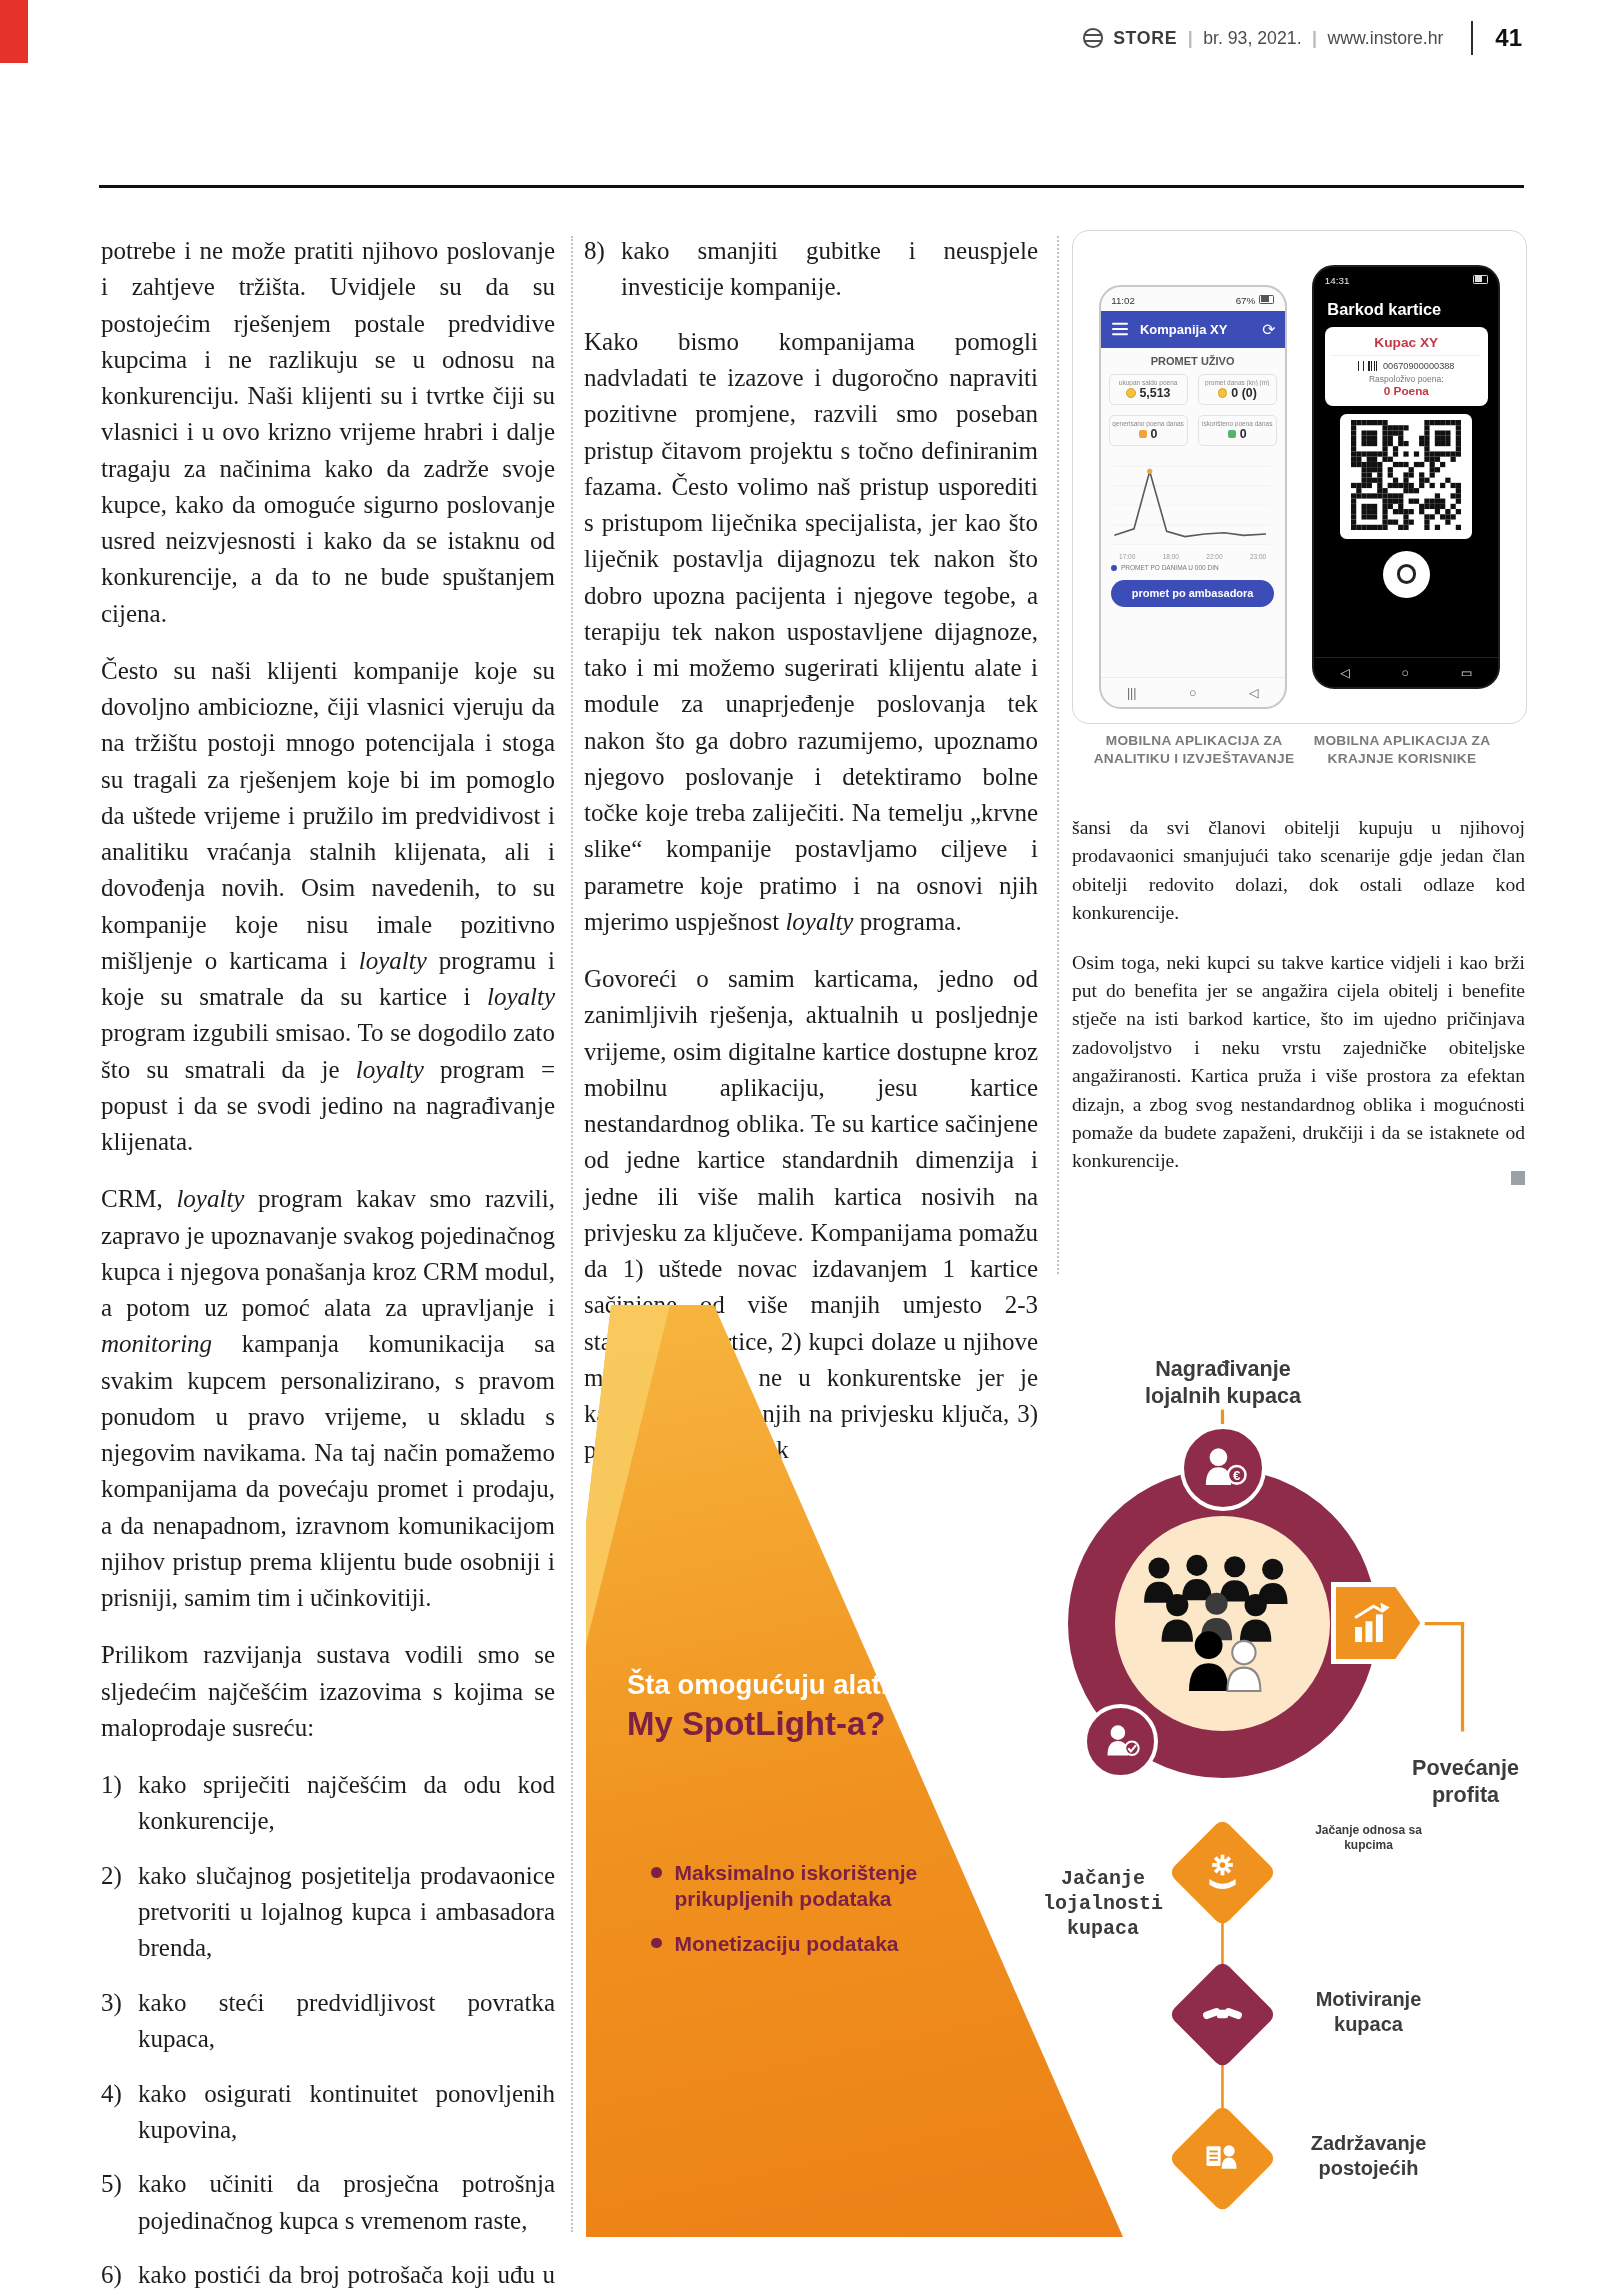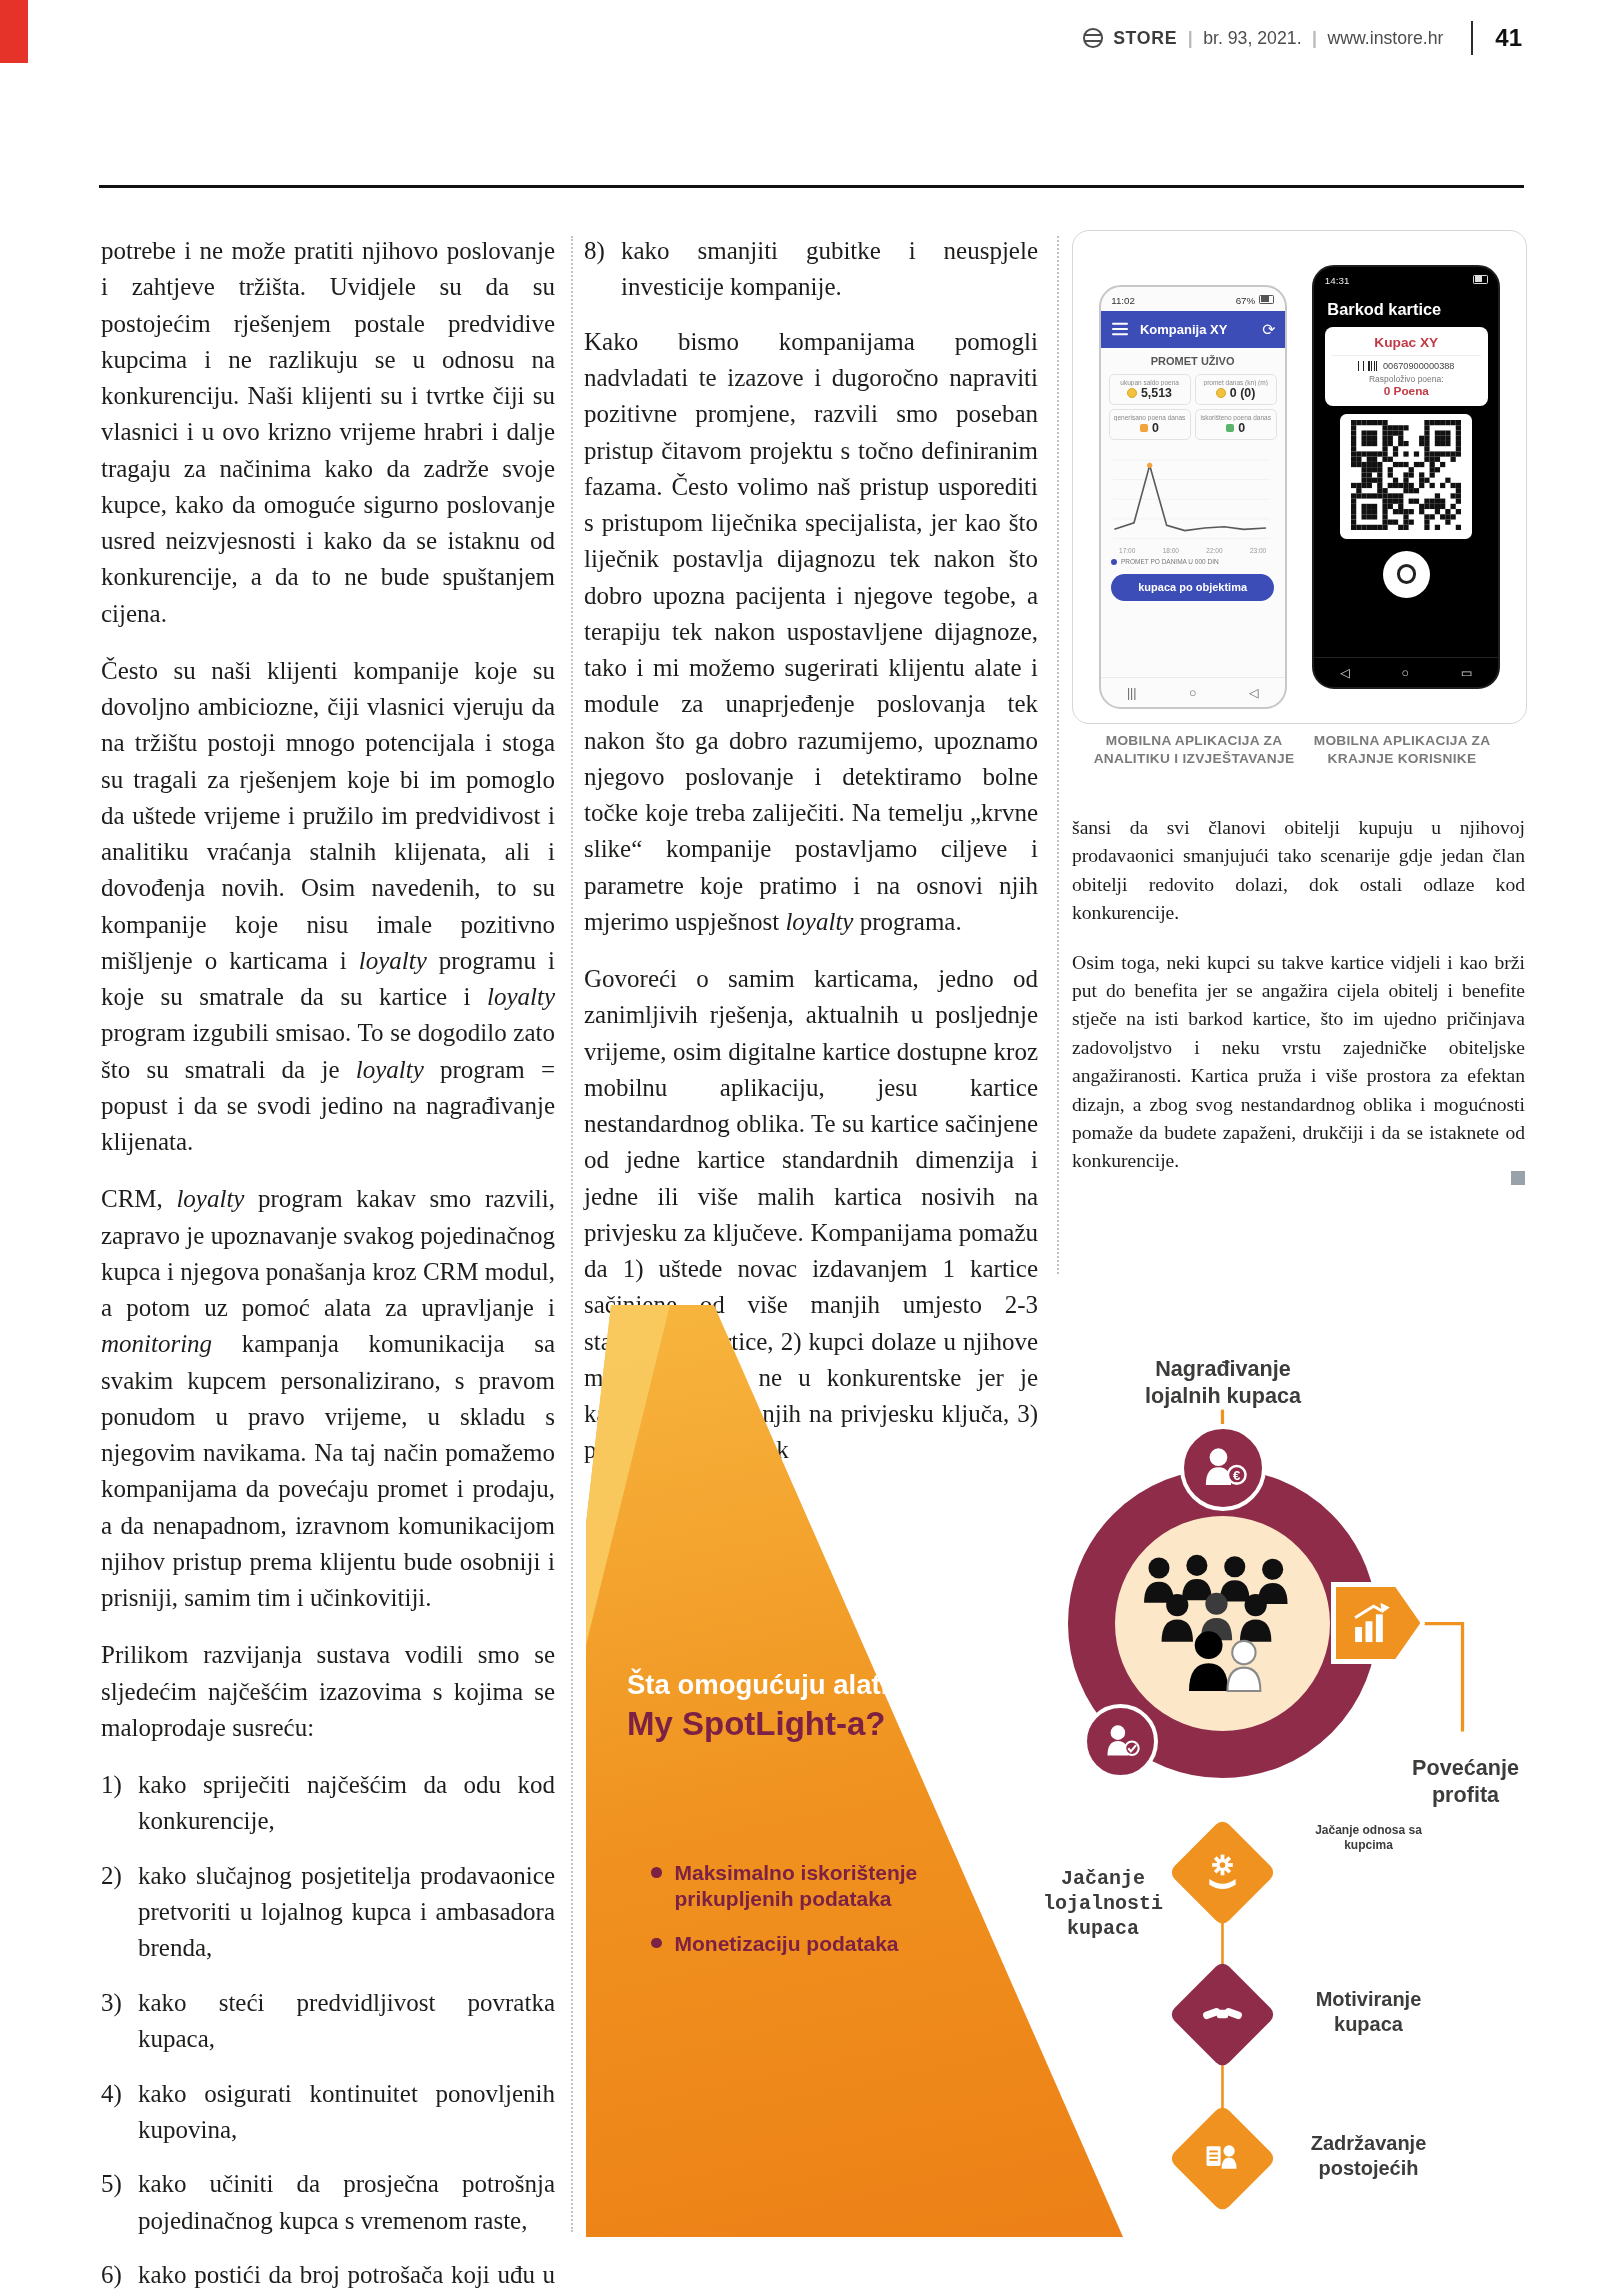--- a/index.html
+++ b/index.html
@@ -46,21 +46,21 @@
   .phone.dark .p-status { color:#eee; }
   .batt { display:inline-block; width:13px; height:7.2px; border:1.3px solid #555; border-radius:1.3px; position:relative; margin-left:3.9px; }
   .batt::after { content:""; position:absolute; left:0.7px; top:0.7px; bottom:0.7px; width:60%; background:#555; }
   .phone.dark .batt { border-color:#ddd; } .phone.dark .batt::after { background:#ddd; }
 
   .p-appbar { background:#3d4db7; color:#fff; height:37px; display:flex; align-items:center; gap:9.2px; padding:0 9.2px; }
   .ham { position:relative; width:15.7px; height:2px; background:#fff; border-radius:1.3px; box-shadow:0 5.2px 0 #fff, 0 -5.2px 0 #fff; margin:5.2px 2.6px; }
   .p-appbar .ttl { font-size:13px; font-weight:bold; flex:1; }
   .p-appbar .rfr { font-size:15.7px; }
   .p-sub { text-align:center; font-size:11px; font-weight:bold; color:#555; padding:7.9px 0 3.9px; }
-  .p-stats { display:grid; grid-template-columns:1fr 1fr; gap:4px; padding:2.6px 7.9px; }
+  .p-stats { display:grid; grid-template-columns:1fr 1fr; gap:10px; padding:2.6px 7.9px; }
   .p-cell { border:0.7px solid #e2e2e2; border-radius:5.2px; padding:3.9px 2.6px; text-align:center; }
   .p-cell .lb { font-size:6.5px; color:#8a8a8a; white-space:nowrap; overflow:hidden; }
   .p-cell .vl { font-size:12.4px; font-weight:bold; color:#2b2b2b; display:flex; align-items:center; justify-content:center; gap:3.9px; }
   .coin { display:inline-block; width:9.8px; height:9.8px; border-radius:50%; background:#f2c13d; border:1.3px solid #d9a521; box-sizing:border-box; }
   .dot-o { display:inline-block; width:7.9px; height:7.9px; border-radius:2px; background:#f2a33c; }
   .dot-g { display:inline-block; width:7.9px; height:7.9px; border-radius:2px; background:#59b36a; }
   .p-chart { padding:5.2px 7.9px 0; }
   .p-ticks { display:flex; justify-content:space-between; padding:0 10.5px; font-size:6.5px; color:#999; }
   .p-legend { font-size:6.5px; color:#777; padding:3.9px 10.5px; display:flex; align-items:center; gap:3.9px; }
   .p-legend i { width:5.9px; height:5.9px; border-radius:50%; background:#3d4db7; display:inline-block; }
@@ -261,21 +261,21 @@
           <span>17:00</span>
             <span>18:00</span>
           <span>22:00</span>
             <span>23:00</span>
         </div>
       </div>
       <div class="p-legend">
           <i></i>
           <span>PROMET PO DANIMA U 000 DIN</span>
         </div>
-      <div class="p-btn">kupaca po objektima</div>
+      <div class="p-btn">promet po ambasadora</div>
       <div class="p-nav">
         <span>|||</span>
         <span>○</span>
         <span>◁</span>
       </div>
     </div>
 
     <div class="phone dark">
       <div class="p-status">
         <span>14:31</span>

